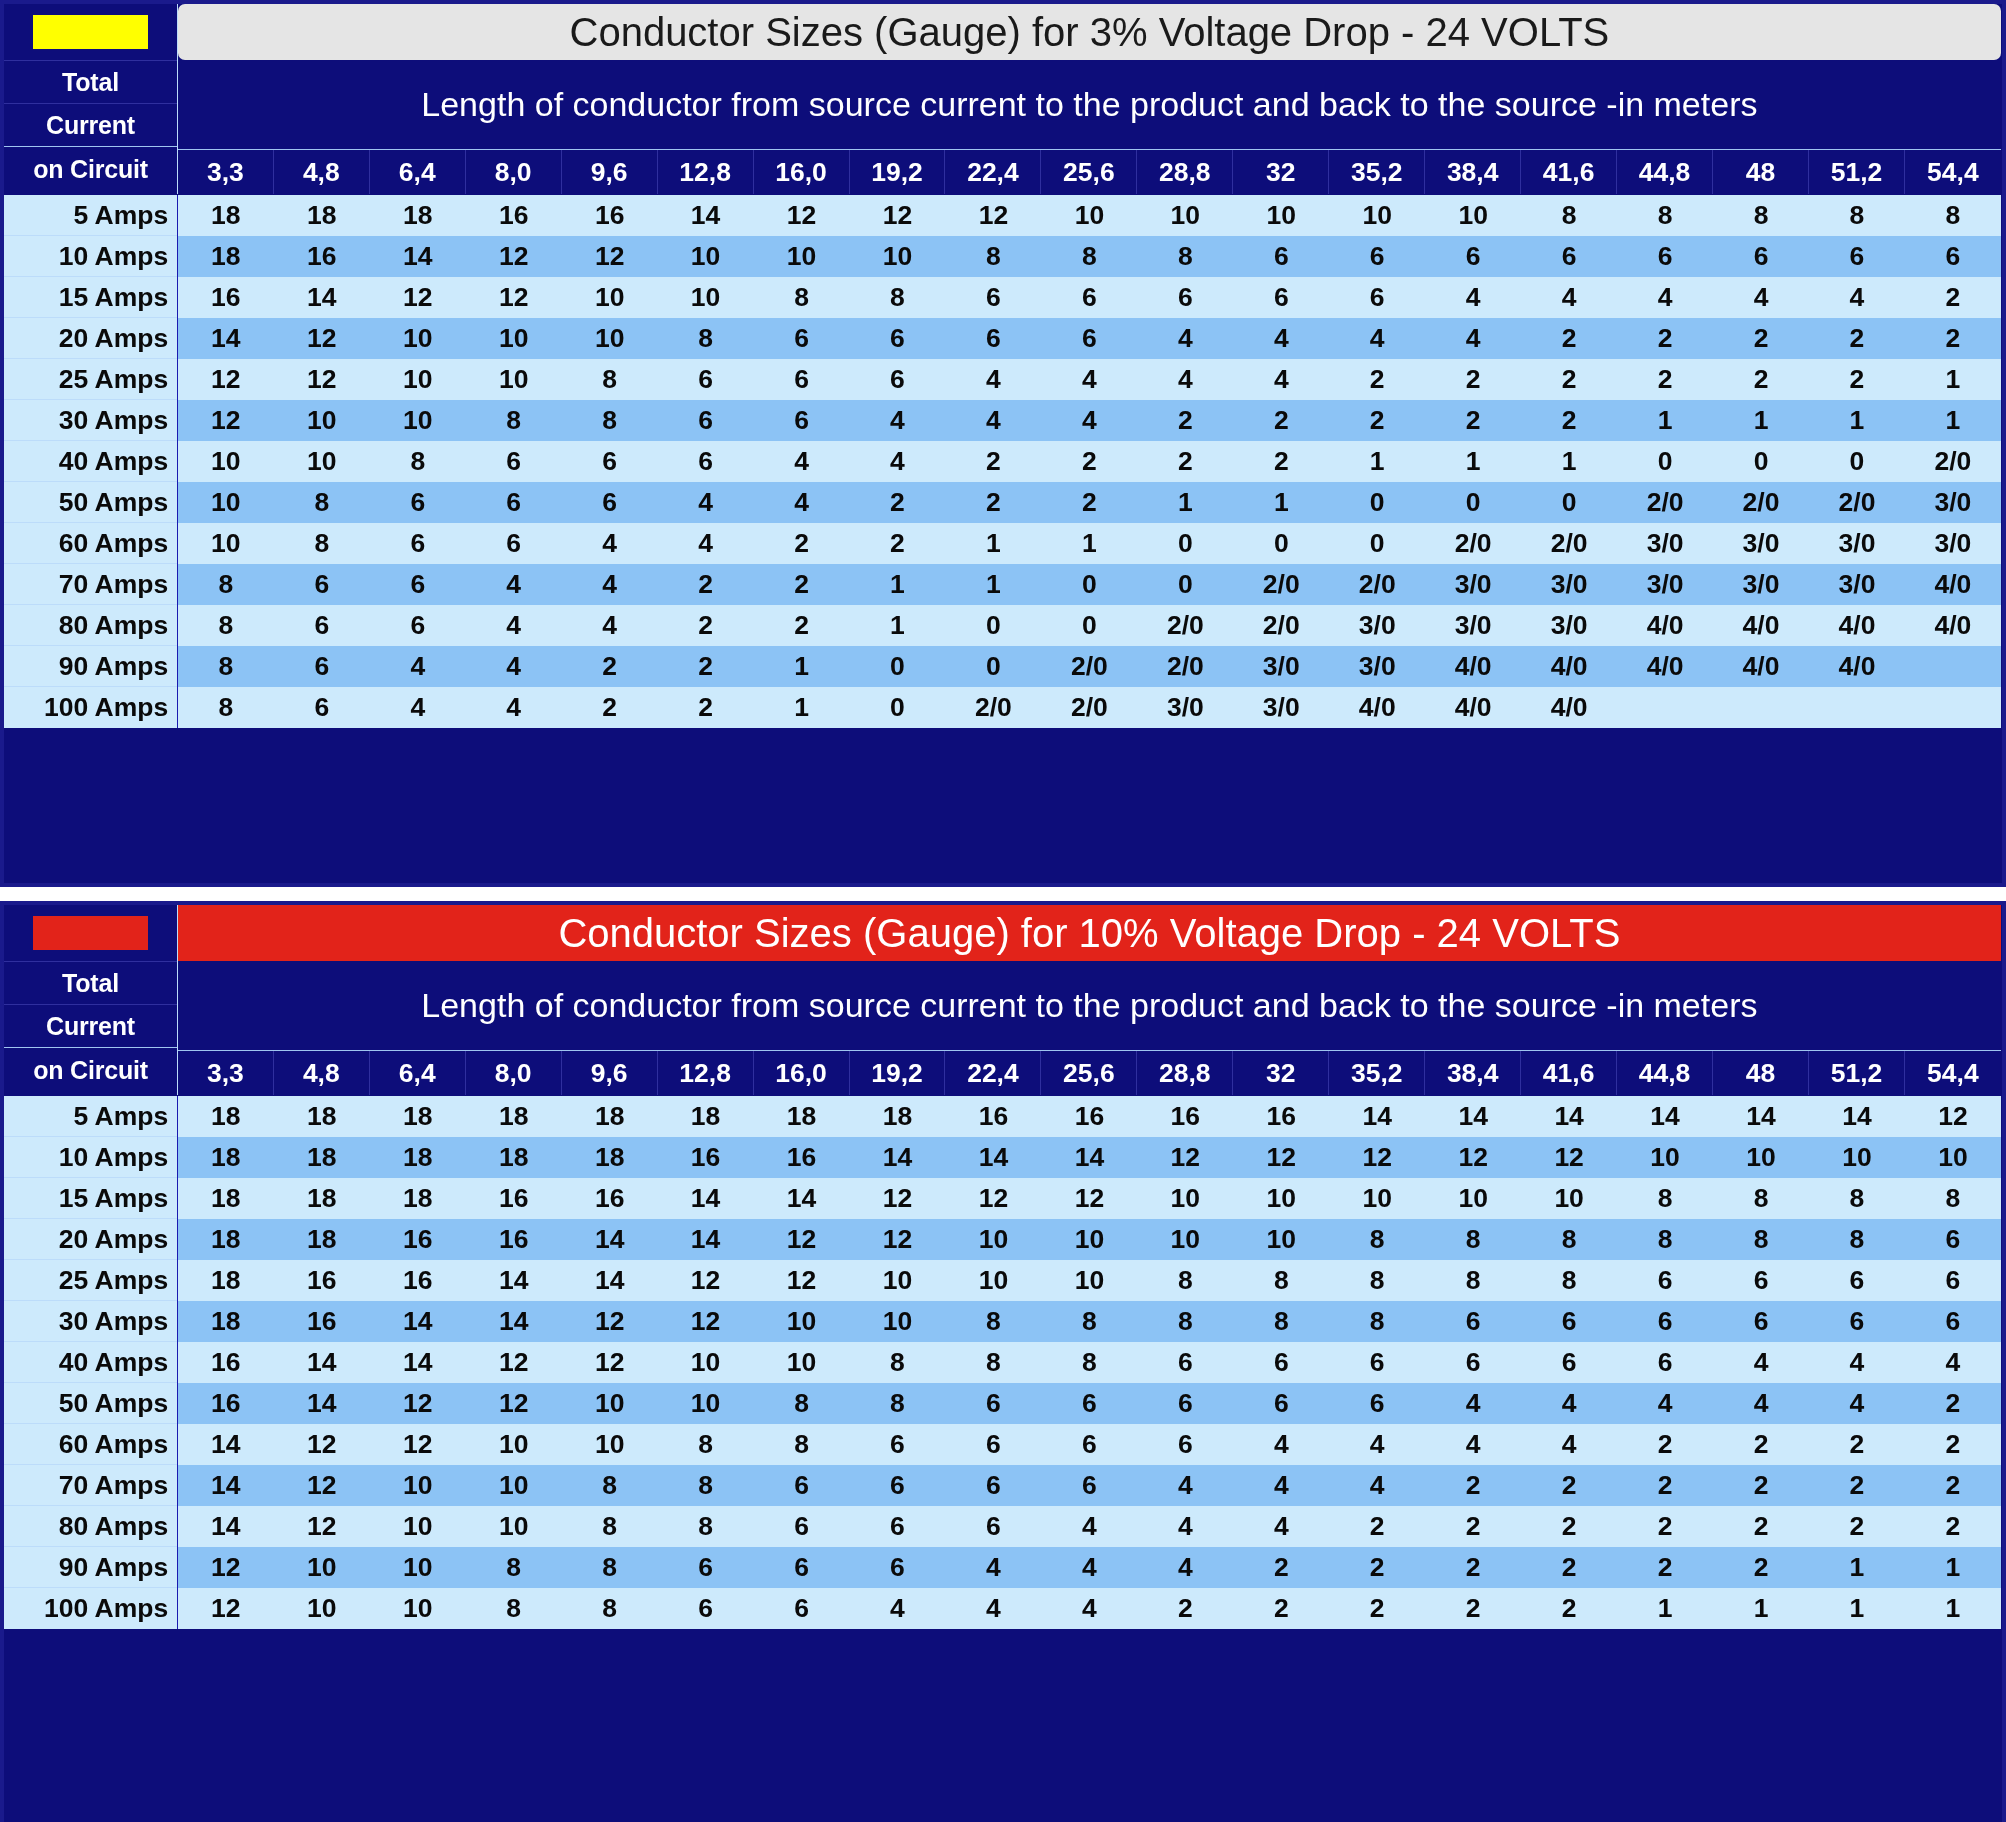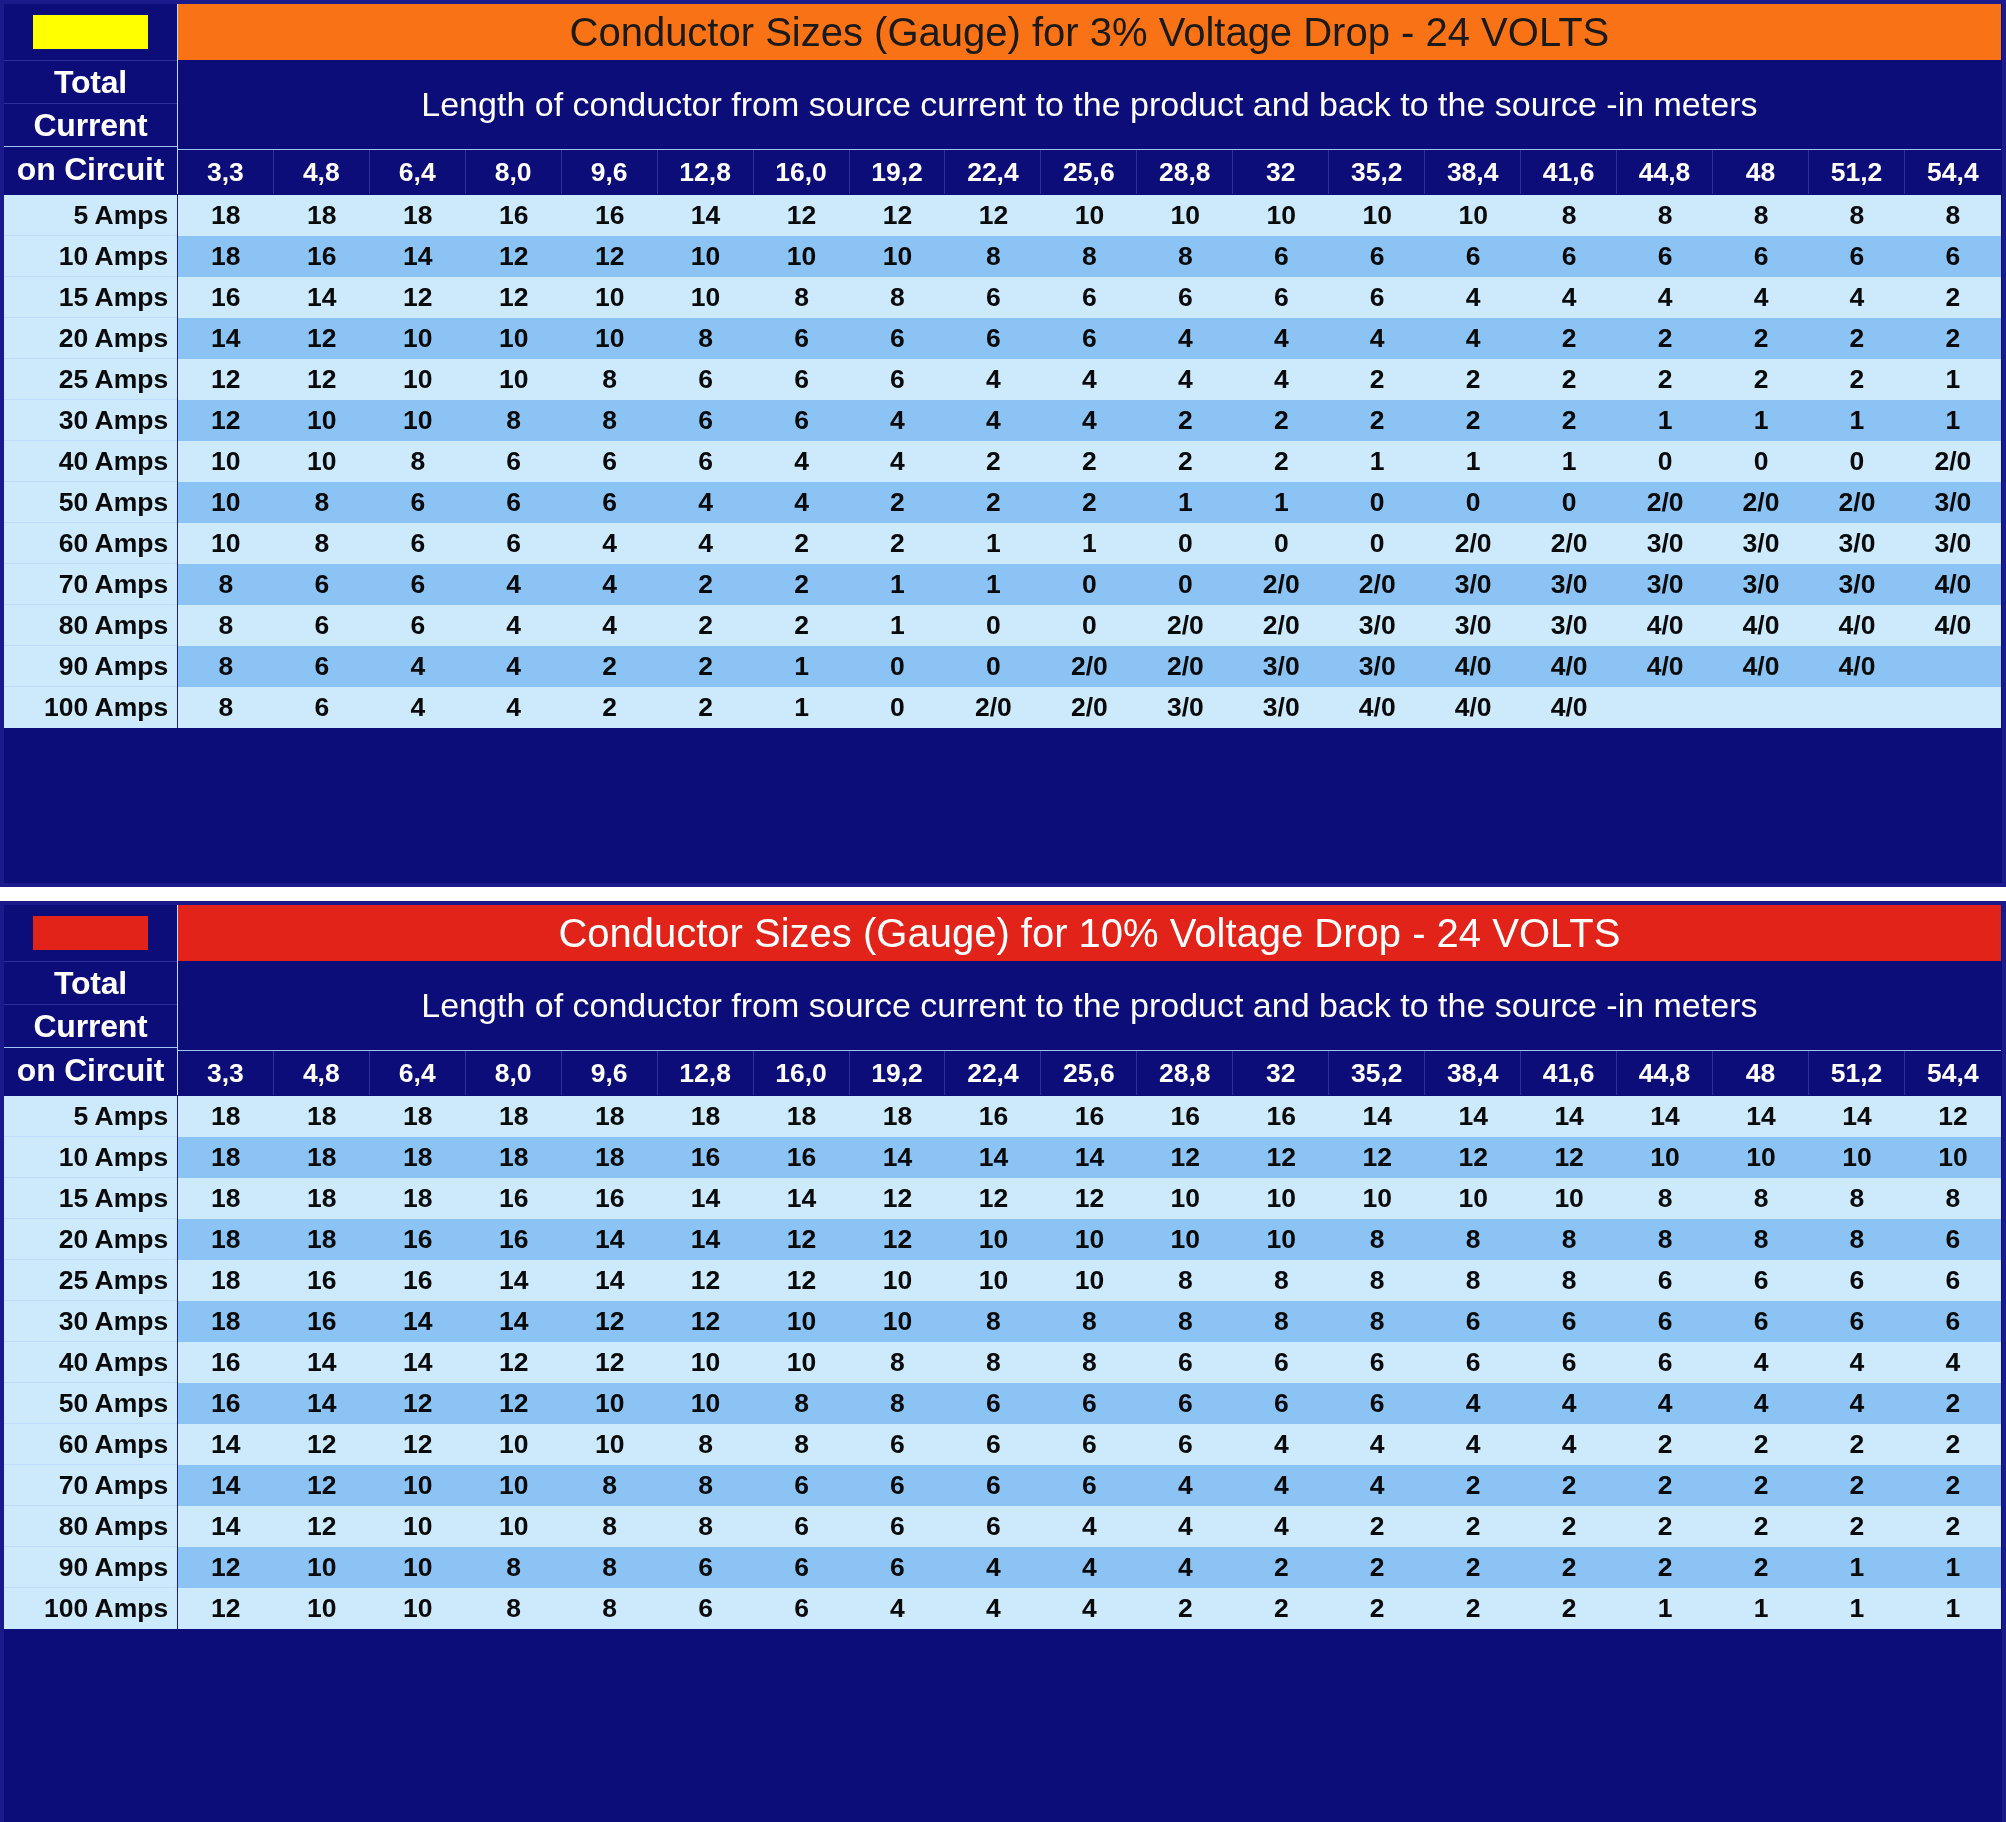--- a/index.html
+++ b/index.html
@@ -54,21 +54,21 @@
     border-bottom: 0.9px solid #2f2f9e;
   }
   .swatch {
     width: 115px;
     height: 34px;
     box-sizing: border-box;
   }
   .corner-line {
     color: #ffffff;
     font-weight: bold;
-    font-size: 32px;
+    font-size: 25px;
     text-align: center;
     letter-spacing: -0.2px;
     display: flex;
     align-items: center;
     justify-content: center;
     box-sizing: border-box;
   }
   .corner-line.l1 { height: 43px; border-bottom: 0.9px solid #2f2f9e; }
   .corner-line.l2 { height: 43px; border-bottom: 0.9px solid #9fc5f0; }
   .corner-line.l3 { height: 44px; }
@@ -86,21 +86,21 @@
   .title-bar {
     height: 56px;
     display: flex;
     align-items: center;
     justify-content: center;
     box-sizing: border-box;
     font-size: 40px;
     font-weight: normal;
     white-space: nowrap;
   }
-  .title-bar.yellow { background: #f97316; color: #1a1a1a; }
+  .title-bar.yellow { background: #e5e5e5; color: #1a1a1a; border-radius: 7px; }
   .title-bar.red    { background: #e2231a; color: #ffffff; }
 
   .subtitle {
     height: 90px;
     display: flex;
     align-items: center;
     justify-content: center;
     color: #ffffff;
     font-size: 34px;
     white-space: nowrap;

